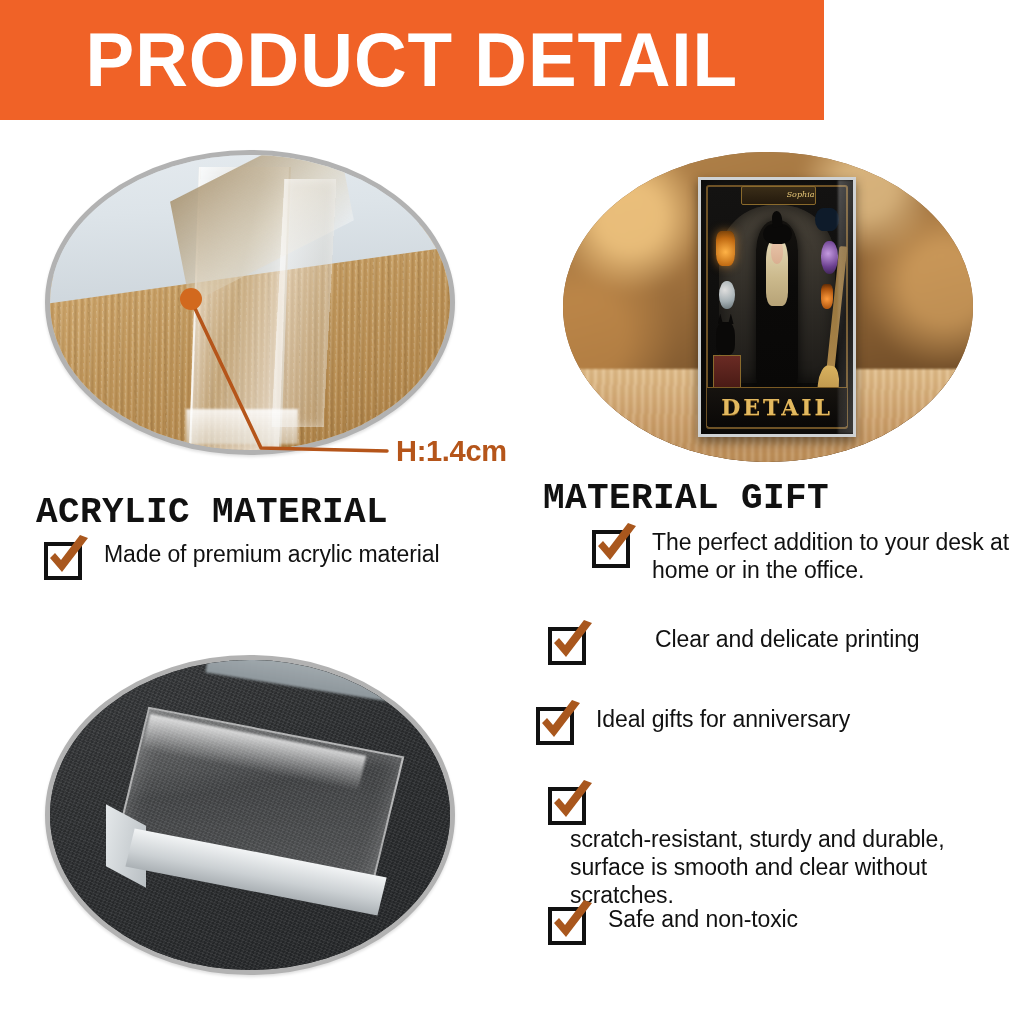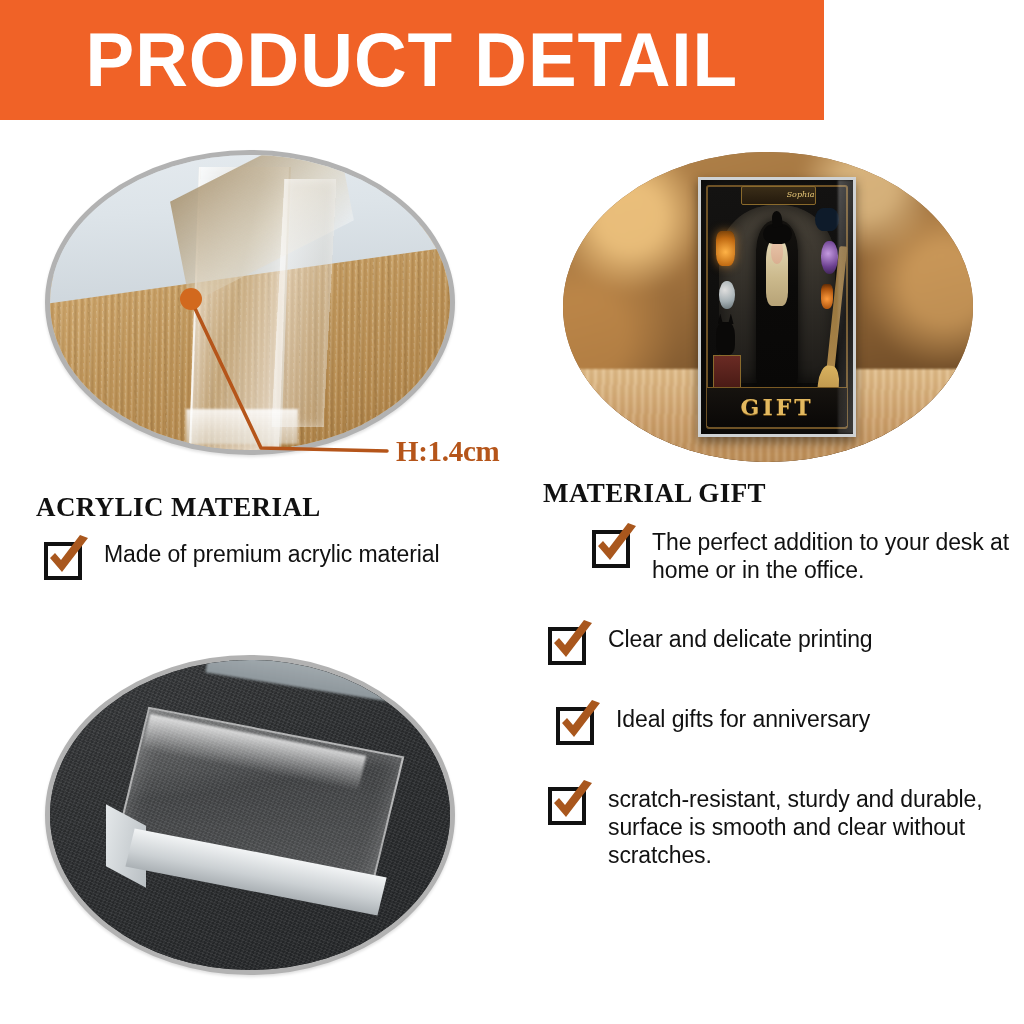--- a/index.html
+++ b/index.html
@@ -85,21 +85,21 @@
 
   
   #edge-dot{
     position:absolute;left:180px;top:288px;width:22px;height:22px;
     border-radius:50%;background:#d2691e;z-index:6;
   }
   #leader-svg{position:absolute;left:0;top:0;width:1024px;height:1024px;z-index:5;pointer-events:none;}
   #h-label{
     position:absolute;left:396px;top:435px;
     font-size:29px;font-weight:700;color:#b5551a;
-    font-family:Liberation Serif, serif;
+    font-family:Liberation Sans, sans-serif;
     letter-spacing:-.3px;white-space:nowrap;z-index:6;
   }
 
   
   #oval-block{left:45px;top:655px;width:410px;height:320px;background:#2f3133;}
   .slate{
     position:absolute;inset:-6%;
     background:
       repeating-linear-gradient(22deg,rgba(255,255,255,.05) 0 1px,rgba(0,0,0,.06) 1px 3px),
       repeating-linear-gradient(112deg,rgba(255,255,255,.04) 0 2px,rgba(0,0,0,.05) 2px 4px),
@@ -265,46 +265,46 @@
   }
   .wrap-film{
     position:absolute;right:-2%;top:0;width:12%;height:100%;
     background:linear-gradient(100deg,rgba(255,255,255,.28),rgba(255,255,255,.06) 50%,rgba(255,255,255,.22));
     filter:blur(.8px);
   }
 
   
   .section-title{
     position:absolute;
-    font-weight:700;font-size:27px;color:#111;
+    font-weight:700;font-size:36px;color:#111;
     letter-spacing:.4px;white-space:nowrap;
-    font-family:Liberation Serif, serif;
+    font-family:Liberation Mono, monospace;
   }
   #title-acrylic{left:36px;top:492px;}
   #title-gift{left:543px;top:478px;}
 
   .feature{position:absolute;display:flex;align-items:flex-start;}
   .cbox{
     position:relative;flex:0 0 auto;
     width:38px;height:38px;border:4px solid #111;
     box-sizing:border-box;background:#fff;margin-top:2px;
   }
   .cbox svg{position:absolute;left:-6px;top:-14px;width:52px;height:52px;overflow:visible;}
   .ftext{
     margin-left:22px;
     font-size:23px;line-height:1.22;color:#111;
     font-family:"Liberation Sans","DejaVu Sans",sans-serif;
     font-weight:400;letter-spacing:-.1px;
   }
 
   #feat-acr{left:44px;top:540px;width:470px;}
   #feat-1{left:548px;top:528px;width:440px;margin-left:44px;}
-  #feat-2{left:548px;top:625px;width:440px;}
-  #feat-3{left:556px;top:705px;width:440px;}
-  #feat-4{left:548px;top:785px;width:450px;}
+  #feat-2{left:548px;top:625px;width:440px;gap:47px;}
+  #feat-3{left:536px;top:705px;width:440px;}
+  #feat-4{left:548px;top:785px;width:450px;flex-direction:column;}
   #feat-5{left:548px;top:905px;width:440px;}
 </style>
 </head>
 <body>
 
 <div class="page">
 
   <div class="banner">
     <div class="banner-title">PRODUCT DETAIL</div>
   </div>
@@ -345,21 +345,21 @@
       <div class="cat"></div>
       <div class="book"></div>
 
       <div class="witch-figure">
         <div class="witch-hair"></div>
         <div class="witch-face"></div>
         <div class="witch-hat"></div>
       </div>
 
       <div class="witch-banner">
-        <span class="witch-word">GIFT</span>
+        <span class="witch-word">DETAIL</span>
       </div>
       <div class="wrap-film"></div>
     </div>
   </div>
 
   <div class="oval oval-bordered" id="oval-block">
     <div class="slate"></div>
     <div class="slate-edge"></div>
     <div class="blk-top"></div>
     <div class="blk-sheen"></div>
@@ -408,14 +408,22 @@
 
   <div class="feature" id="feat-4">
     <span class="cbox">
       <svg viewBox="0 0 52 52" aria-hidden="true">
         <path d="M8 26 L20 40 L46 6 L38 3 L19 28 L13 21 Z" fill="#a9571d"></path>
       </svg>
     </span>
     <span class="ftext">scratch-resistant, sturdy and durable, surface is smooth and clear without scratches.</span>
   </div>
 
+  <div class="feature" id="feat-5">
+    <span class="cbox">
+      <svg viewBox="0 0 52 52" aria-hidden="true">
+        <path d="M8 26 L20 40 L46 6 L38 3 L19 28 L13 21 Z" fill="#a9571d"></path>
+      </svg>
+    </span>
+    <span class="ftext">Safe and non-toxic</span>
+  </div>
 
 </div>
 
 </body></html>

